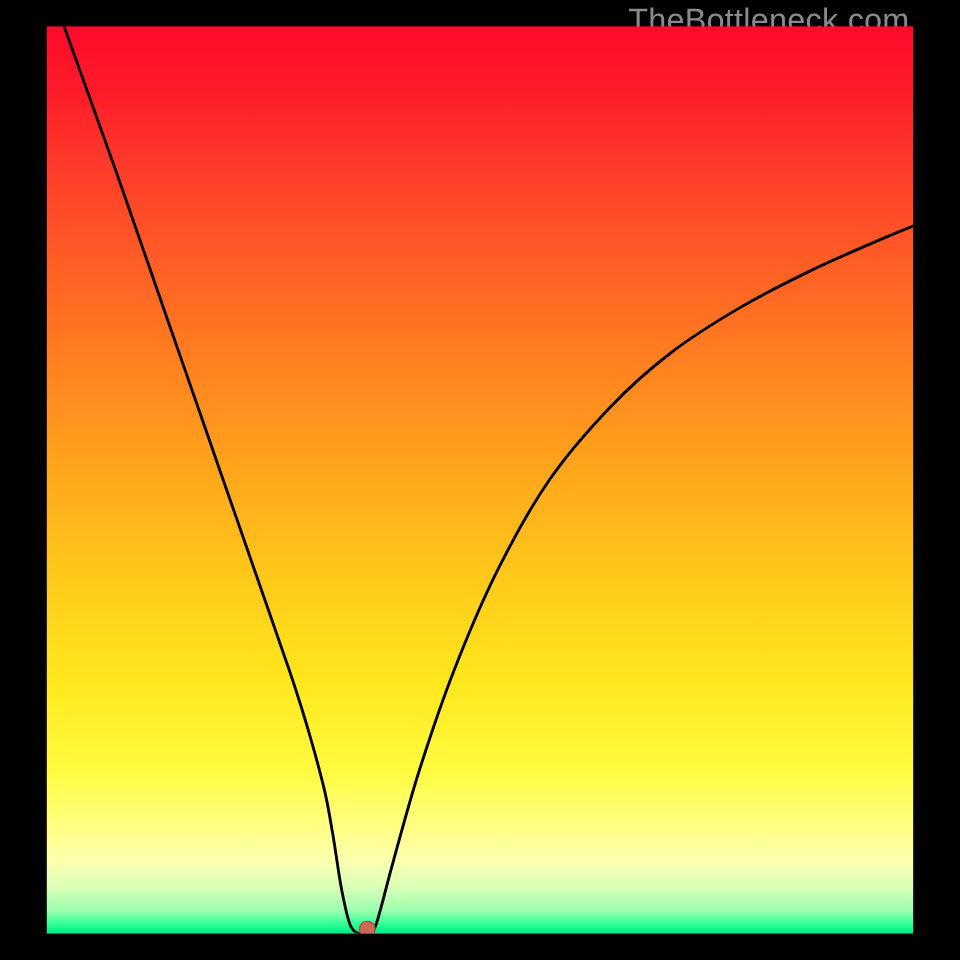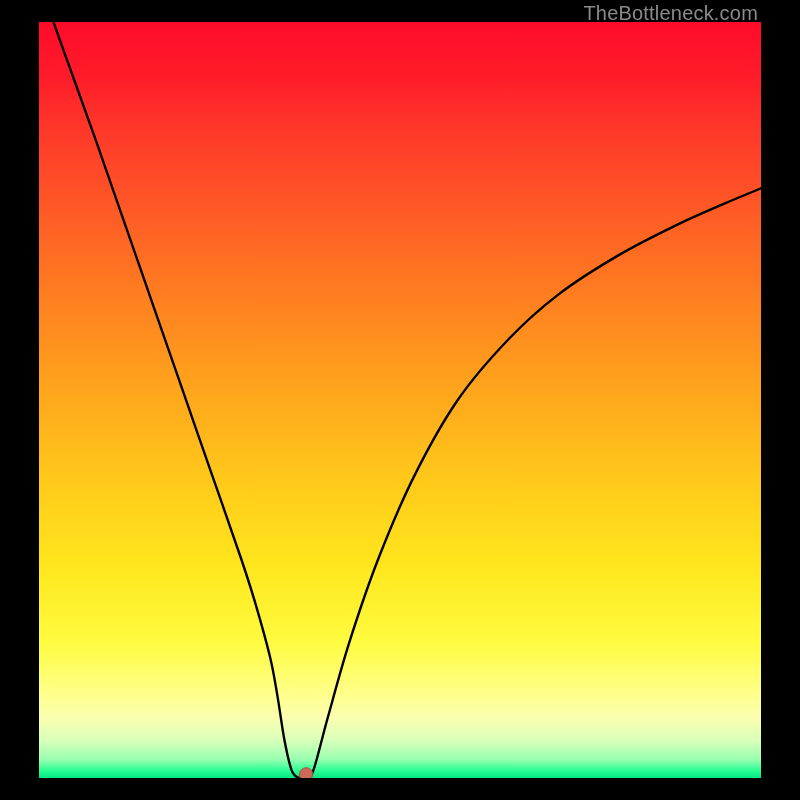--- a/index.html
+++ b/index.html
@@ -41,21 +41,21 @@
       #9affb0 97.5%,
       #2cff95 99%,
       #00e884 100%
     );
   }
   .watermark {
     position: absolute;
     top: 2px;
     right: 42px;
     color: #8a8a8a;
-    font-size: 20px;
+    font-size: 27px;
     letter-spacing: 0.2px;
     font-weight: 400;
     user-select: none;
   }
   svg.curve {
     position: absolute;
     left: 0;
     top: 0;
     width: 722px;
     height: 756px;

